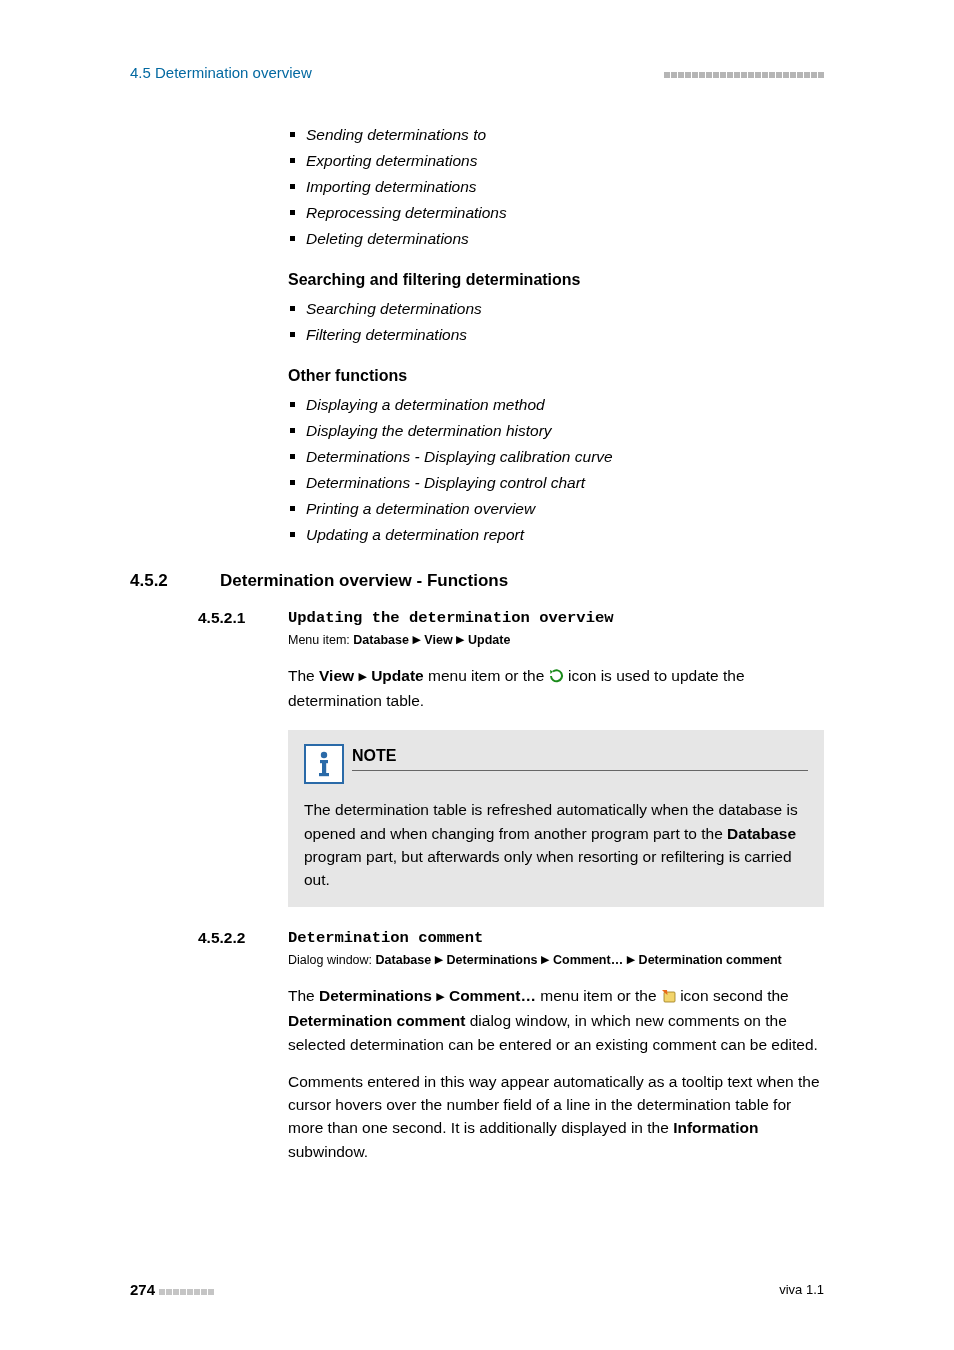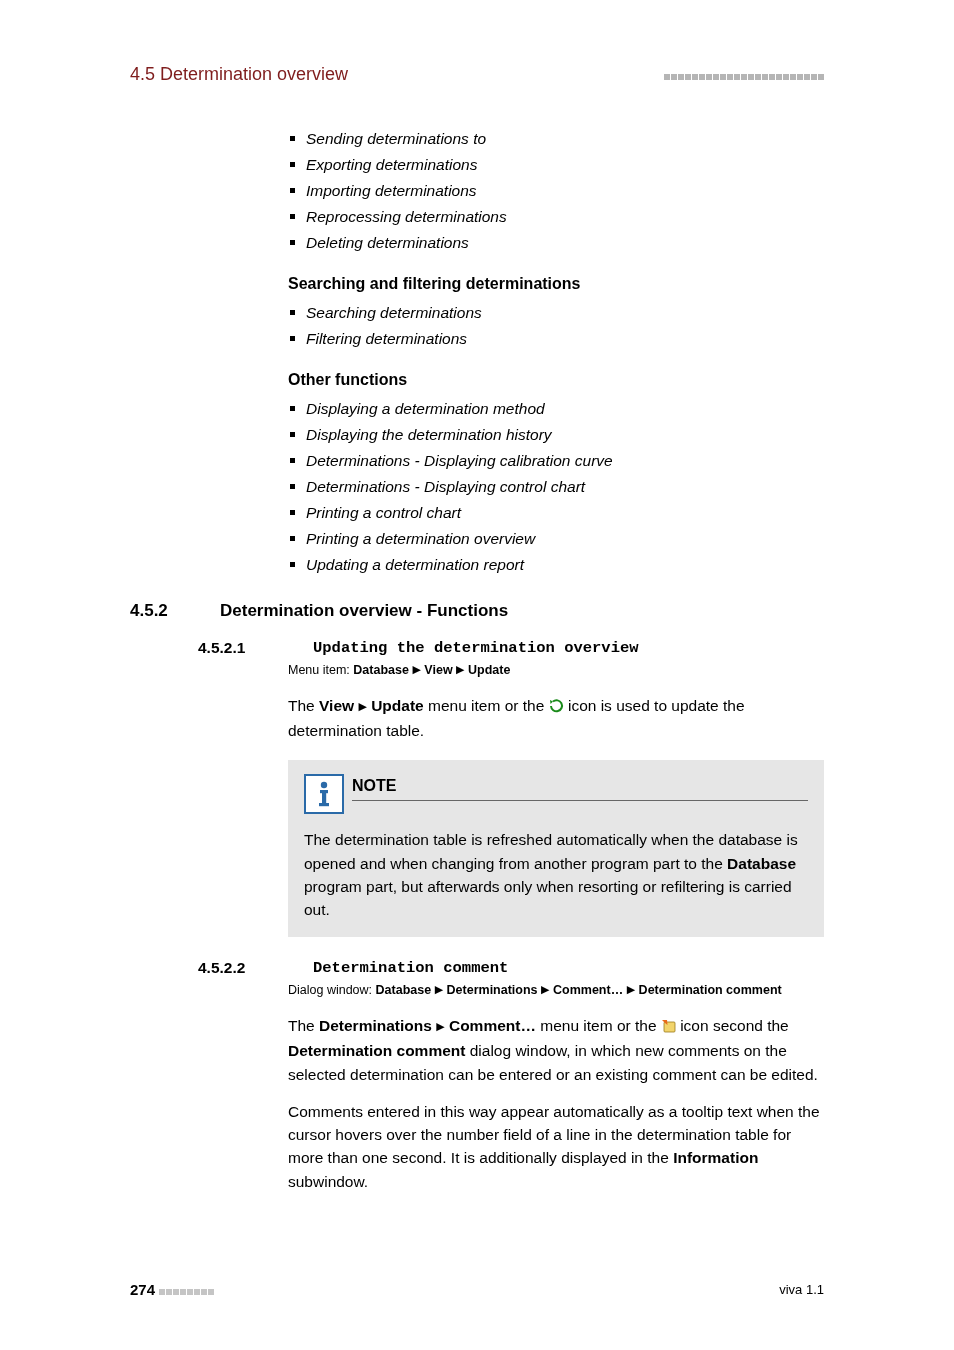--- a/index.html
+++ b/index.html
@@ -1,28 +1,28 @@
 <!DOCTYPE html>
 <html><head>
 <meta charset="utf-8">
 <style>
   * { box-sizing: border-box; margin: 0; padding: 0; }
   html, body { width: 954px; height: 1350px; background: #fff; font-family: Arial, Helvetica, sans-serif; color: #000; }
   .page { position: relative; width: 954px; height: 1350px; padding: 64px 130px 40px 130px; }
-  .hdr { display: flex; justify-content: space-between; align-items: center; font-size: 18px; color: #7f1d1d; margin-bottom: 42px; }
+  .hdr { display: flex; justify-content: space-between; align-items: center; font-size: 15px; color: #0369a1; margin-bottom: 42px; }
   .hdr .dots span { display: inline-block; width: 6px; height: 6px; background: #b5b5b5; margin-left: 1px; }
   .content { margin-left: 158px; }
   ul.items { list-style: none; padding-left: 18px; }
   ul.items li { position: relative; font-style: italic; font-size: 15.5px; line-height: 1.55; margin: 2px 0; }
   ul.items li::before { content: ""; position: absolute; left: -16px; top: 9px; width: 5px; height: 5px; background: #000; }
   .subhead { font-weight: 700; font-size: 16px; margin-top: 20px; margin-bottom: 8px; }
   .sec-row { display: flex; margin-top: 24px; }
   .sec-num { width: 90px; font-weight: 700; font-size: 17px; }
   .sec-title { font-weight: 700; font-size: 17px; }
-  .sub-row { display: flex; margin-top: 18px; gap: 25px; }
+  .sub-row { display: flex; margin-top: 18px; }
   .sub-num { width: 90px; font-weight: 700; font-size: 15.5px; margin-left: 0; }
   .sub-offset { margin-left: 68px; }
   .sub-title { font-weight: 700; font-size: 15.5px; font-family: Liberation Mono, monospace; }
   .menupath { font-size: 12.5px; margin-top: 4px; line-height: 1.5; }
   .menupath b { font-weight: 700; }
   .para { font-size: 15.5px; line-height: 1.5; margin-top: 14px; }
   .para b { font-weight: 700; }
   .notebox { background: #e6e6e6; margin-top: 18px; padding: 14px 16px 16px 16px; font-size: 15.5px; line-height: 1.5; }
   .note-hdr { display: flex; align-items: flex-start; gap: 8px; margin-bottom: 14px; }
   .note-icon { width: 40px; height: 40px; border: 2px solid #2a6aa8; background: #fff; display: flex; align-items: center; justify-content: center; flex: 0 0 40px; }
@@ -61,21 +61,20 @@
       <li>Searching determinations</li>
       <li>Filtering determinations</li>
     </ul>
 
     <div class="subhead">Other functions</div>
     <ul class="items">
       <li>Displaying a determination method</li>
       <li>Displaying the determination history</li>
       <li>Determinations - Displaying calibration curve</li>
       <li>Determinations - Displaying control chart</li>
-      <li>Printing a control chart</li>
       <li>Printing a determination overview</li>
       <li>Updating a determination report</li>
     </ul>
   </div>
 
   <div class="sec-row">
     <div class="sec-num">4.5.2</div>
     <div class="sec-title">Determination overview - Functions</div>
   </div>
 

